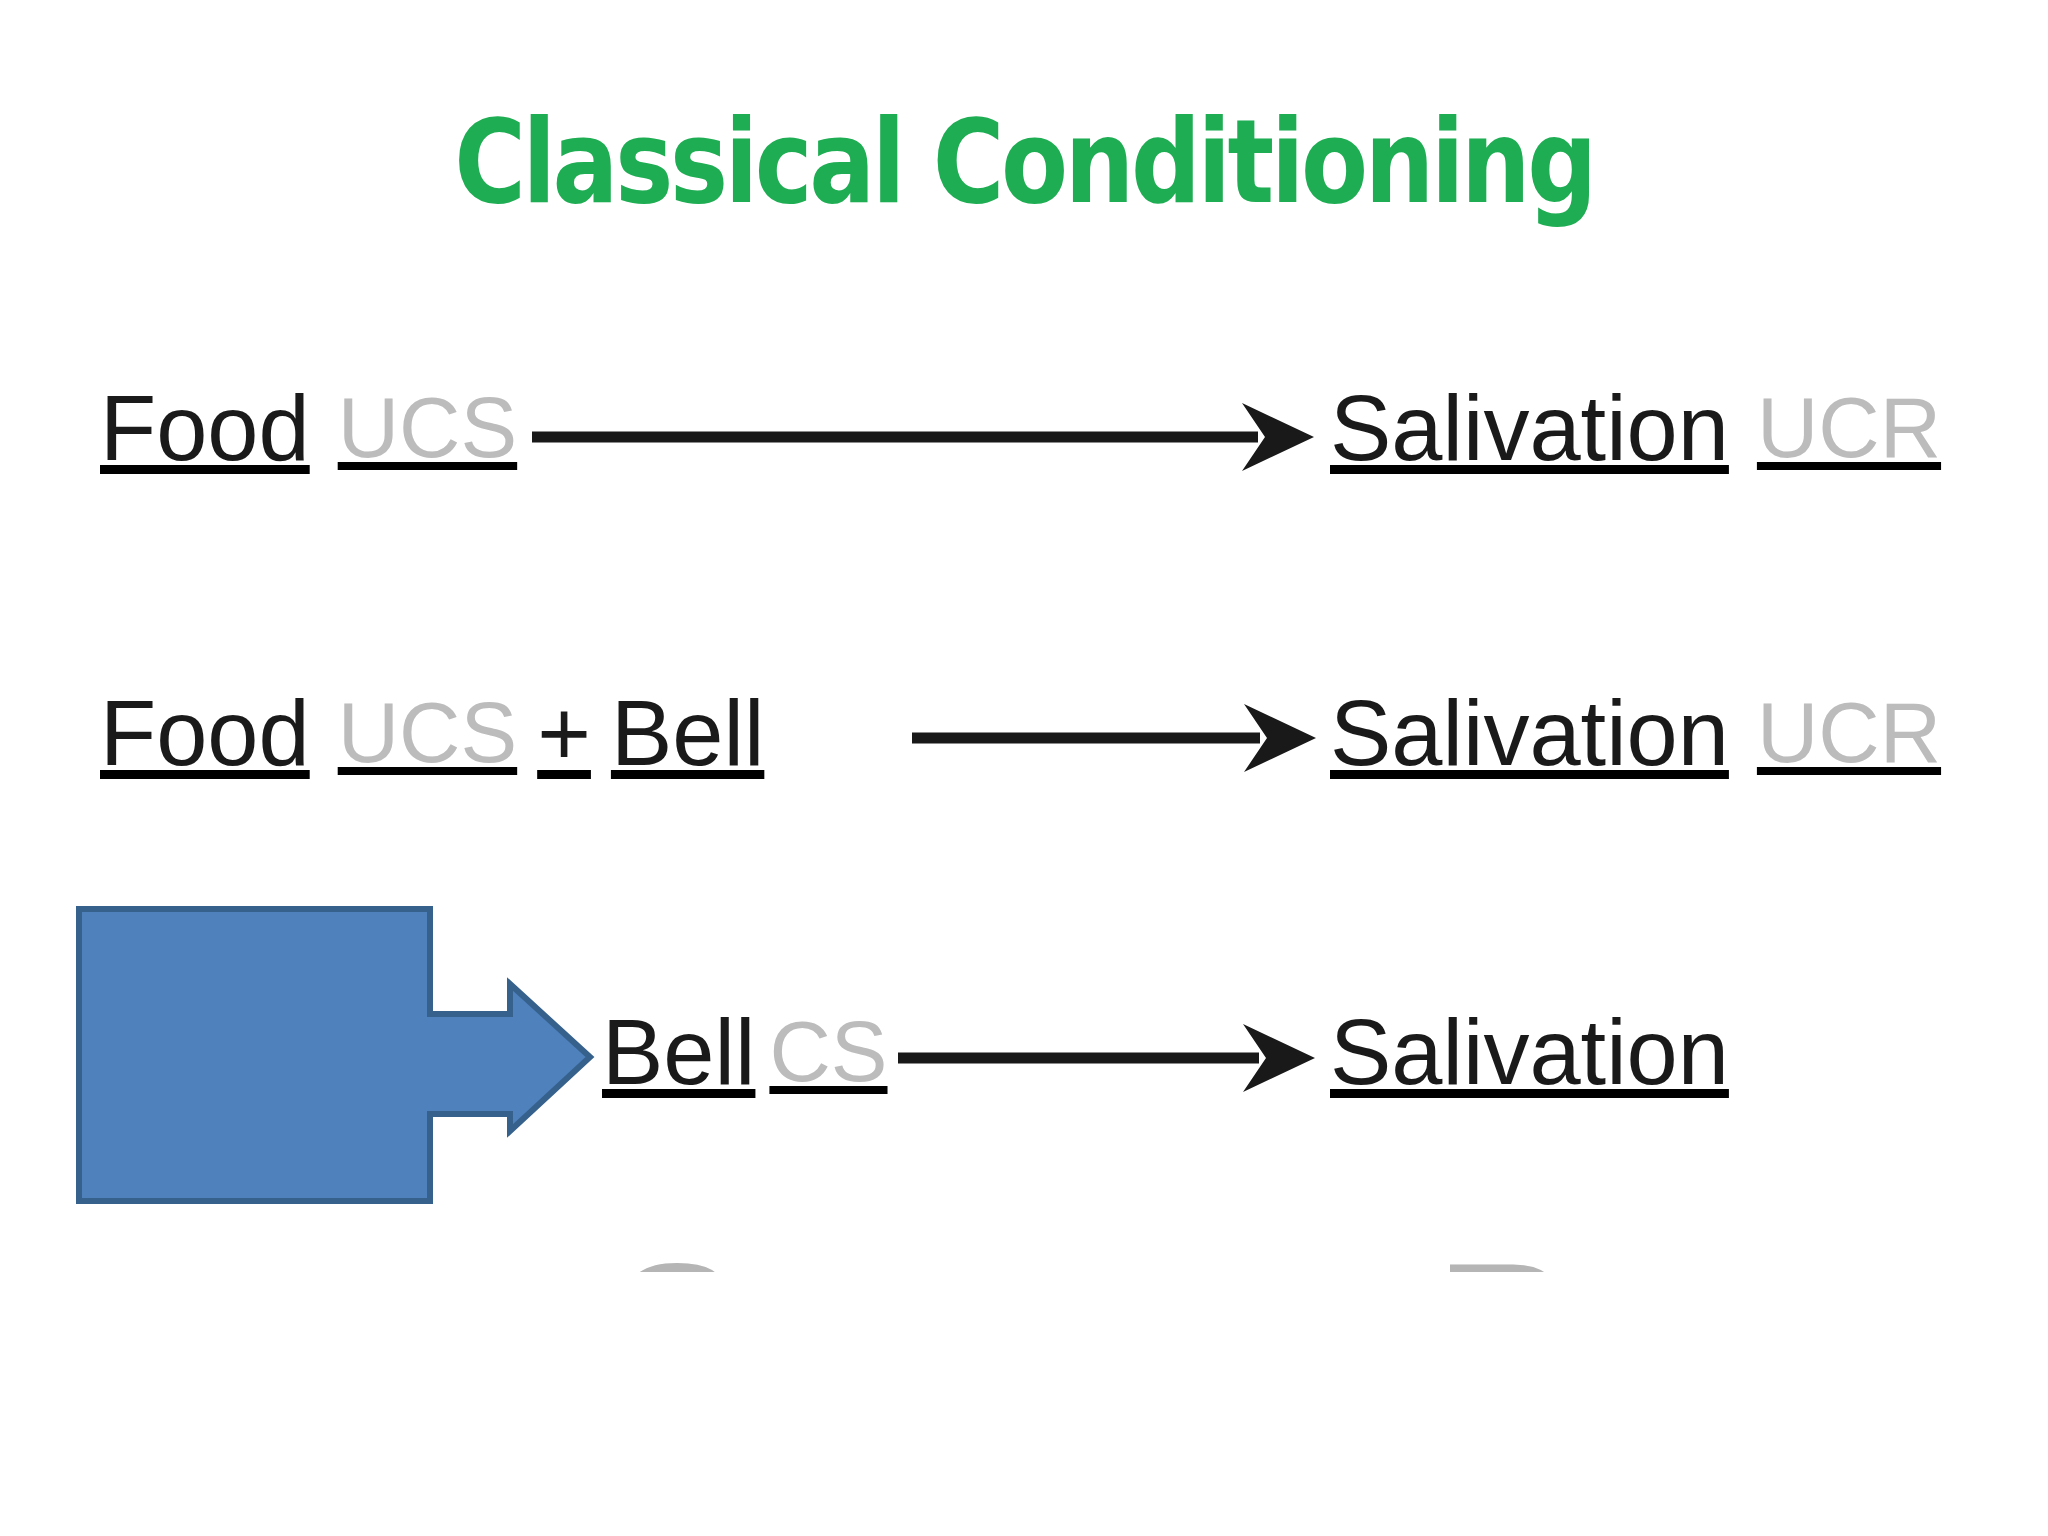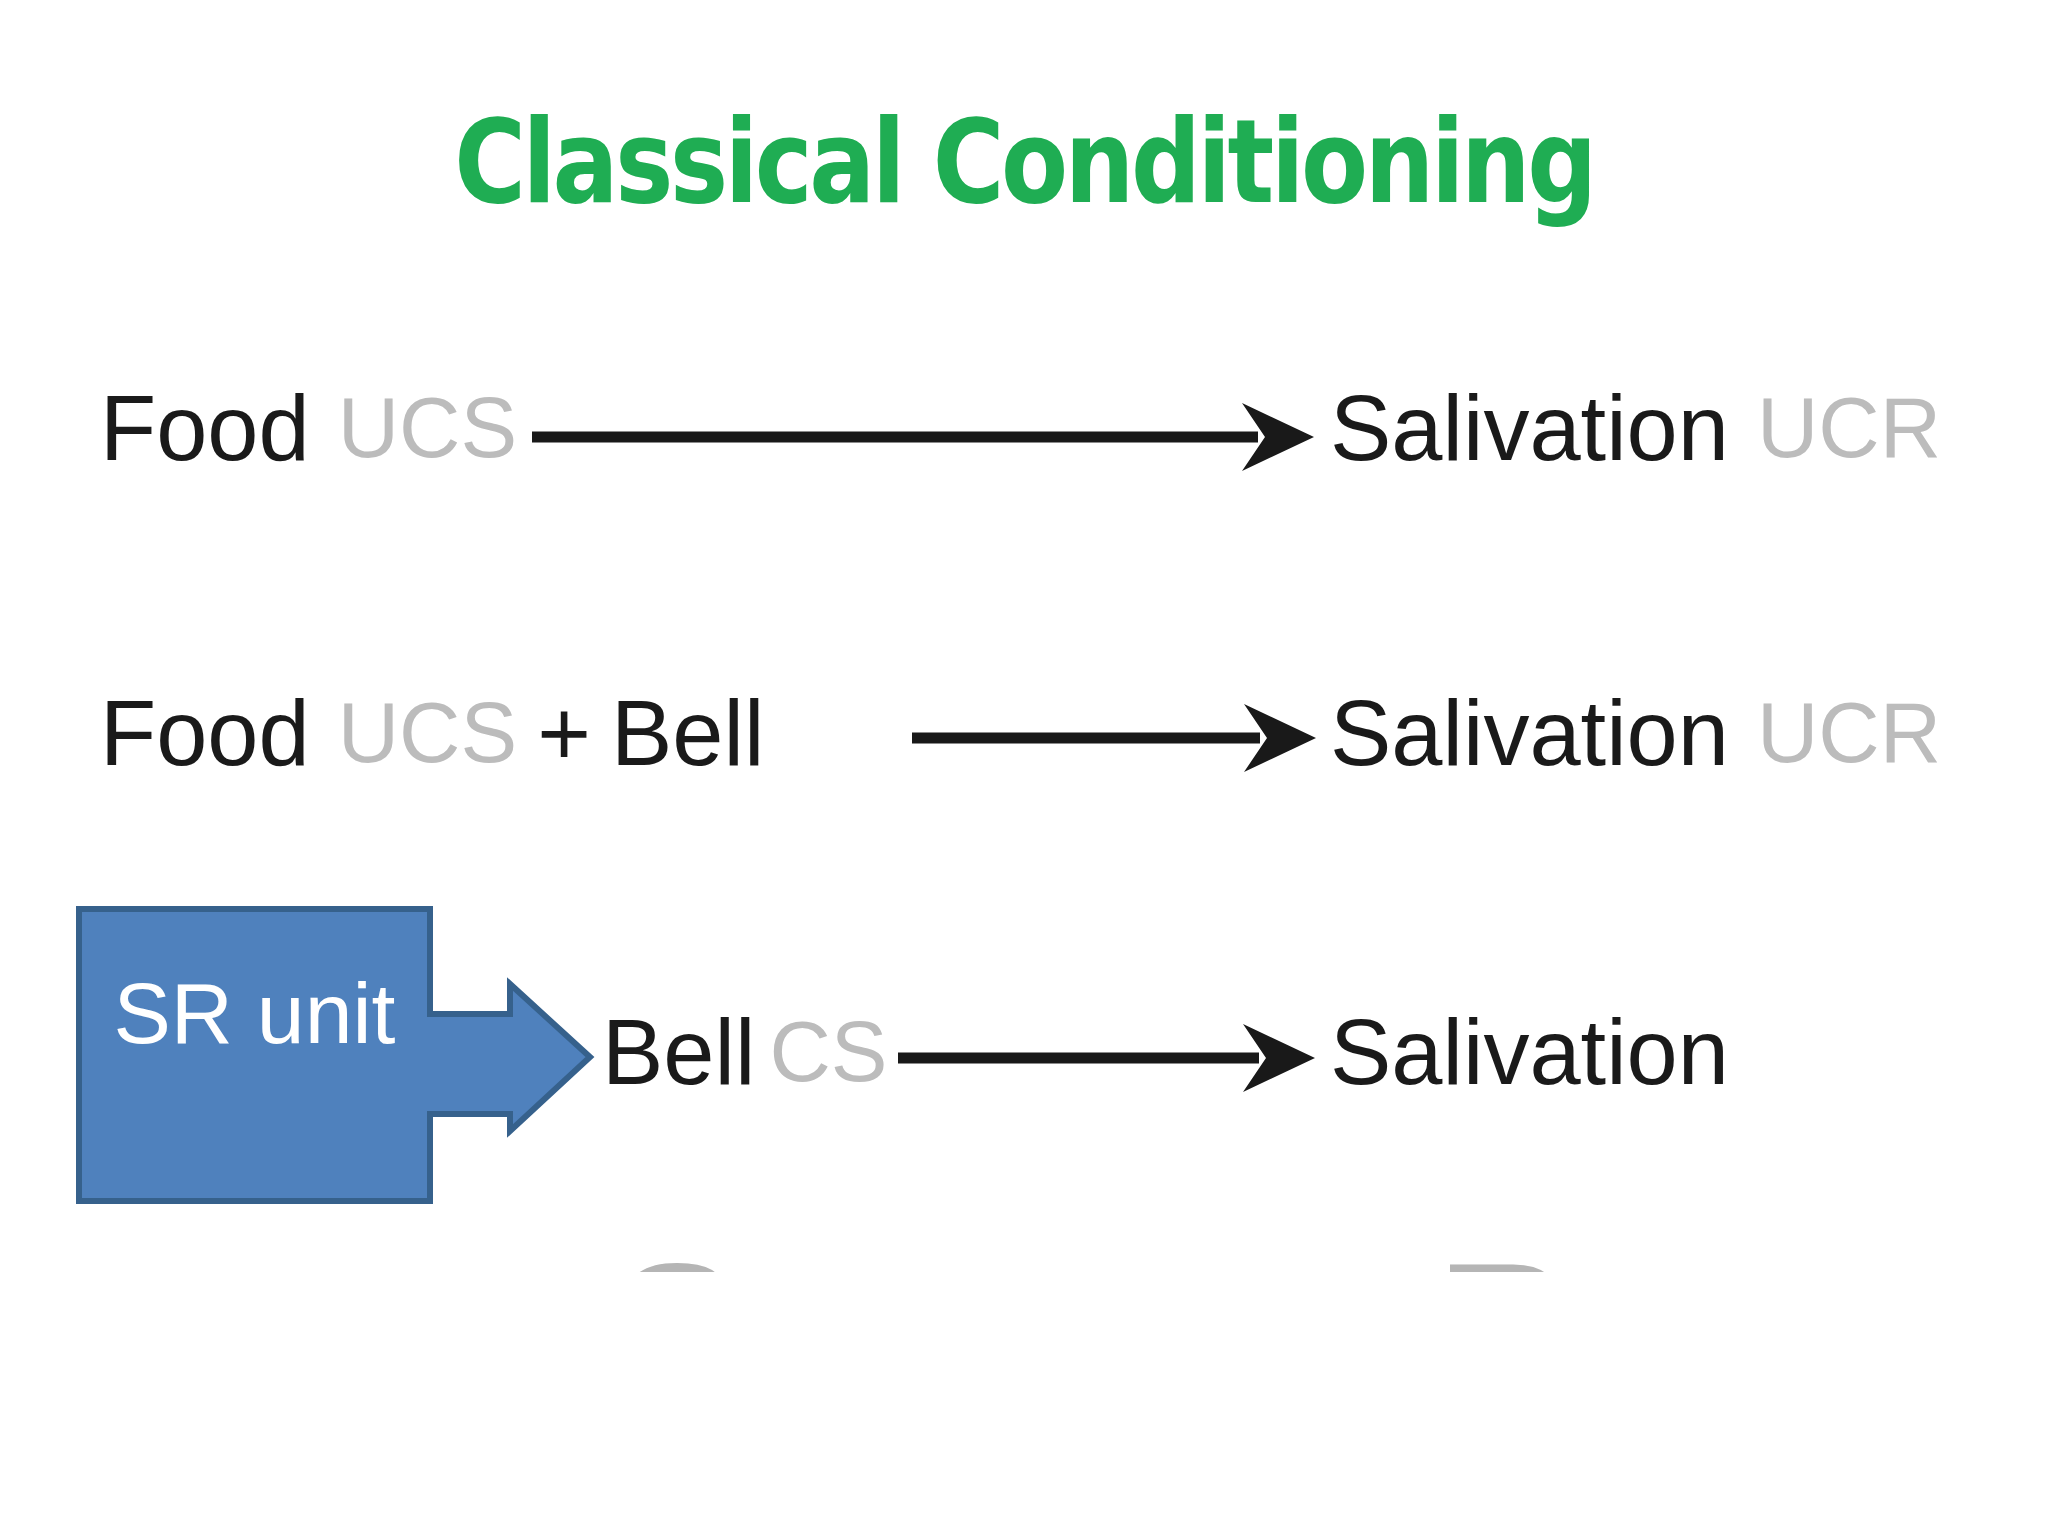--- a/index.html
+++ b/index.html
@@ -22,20 +22,21 @@
     transform:scaleX(.85);
     transform-origin:center;
     white-space:nowrap;
   }
   .pair-row{
     position:absolute;
     display:flex;
     align-items:center;
     white-space:nowrap;
     line-height:110px;
+    text-decoration:underline;
   }
   .main-word{
     font-size:92px;
     color:var(--text_black,#1a1a1a);
   }
   .tag-word{
     font-size:85px;
     color:var(--tag_gray,#bcbcbc);
     margin-left:28px;
   }
@@ -105,21 +106,20 @@
   </svg>
   <div class="pair-row" style="left:1330px;top:678px;">
     <span class="main-word">Salivation</span>
     <span class="tag-word">UCR</span>
   </div>
 
   <svg class="callout-shape" width="525" height="308" viewBox="0 0 525 308">
     <path d="M4,7 L355,7 L355,112 L435,112 L435,82 L515,155 L435,229 L435,212 L355,212 L355,299 L4,299 Z" fill="var(--callout_fill,#4f81bd)" stroke="var(--callout_border,#36618c)" stroke-width="6" stroke-linejoin="miter"></path>
   </svg>
   <div class="callout-text">
-    <div>SR unit</div>
   </div>
 
   <div class="pair-row" style="left:602px;top:997px;">
     <span class="main-word">Bell</span>
     <span class="tag-word" style="margin-left:14px;">CS</span>
   </div>
   <svg class="arrow" style="left:894px;top:1012px;" width="425" height="92" viewBox="0 0 425 92">
     <line x1="4" y1="46" x2="365" y2="46" stroke="currentColor" stroke-width="11"></line>
     <polygon points="421,46 349,12 372,46 349,80" fill="currentColor"></polygon>
   </svg>

